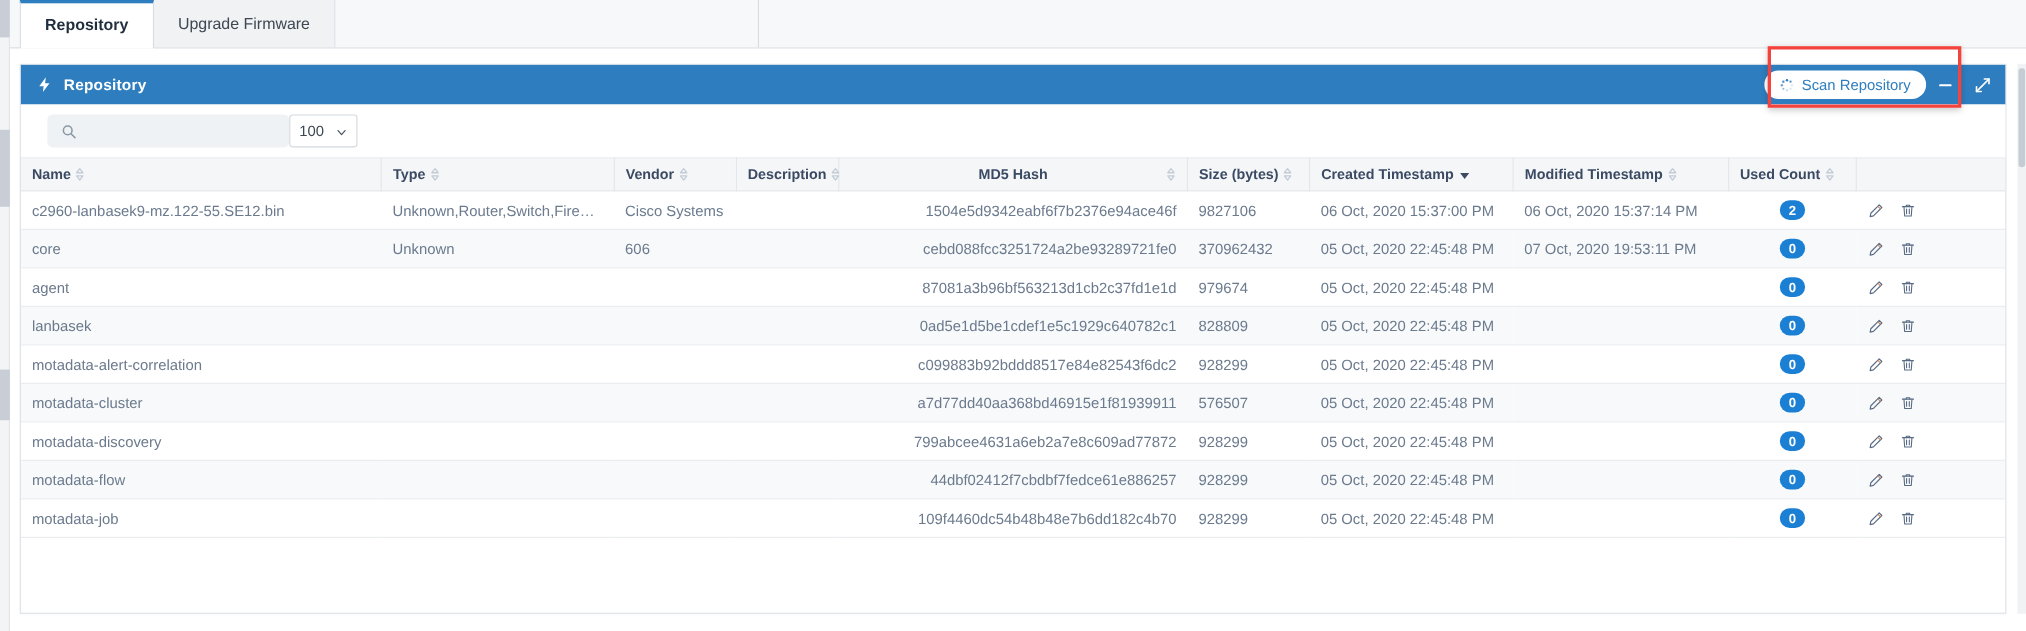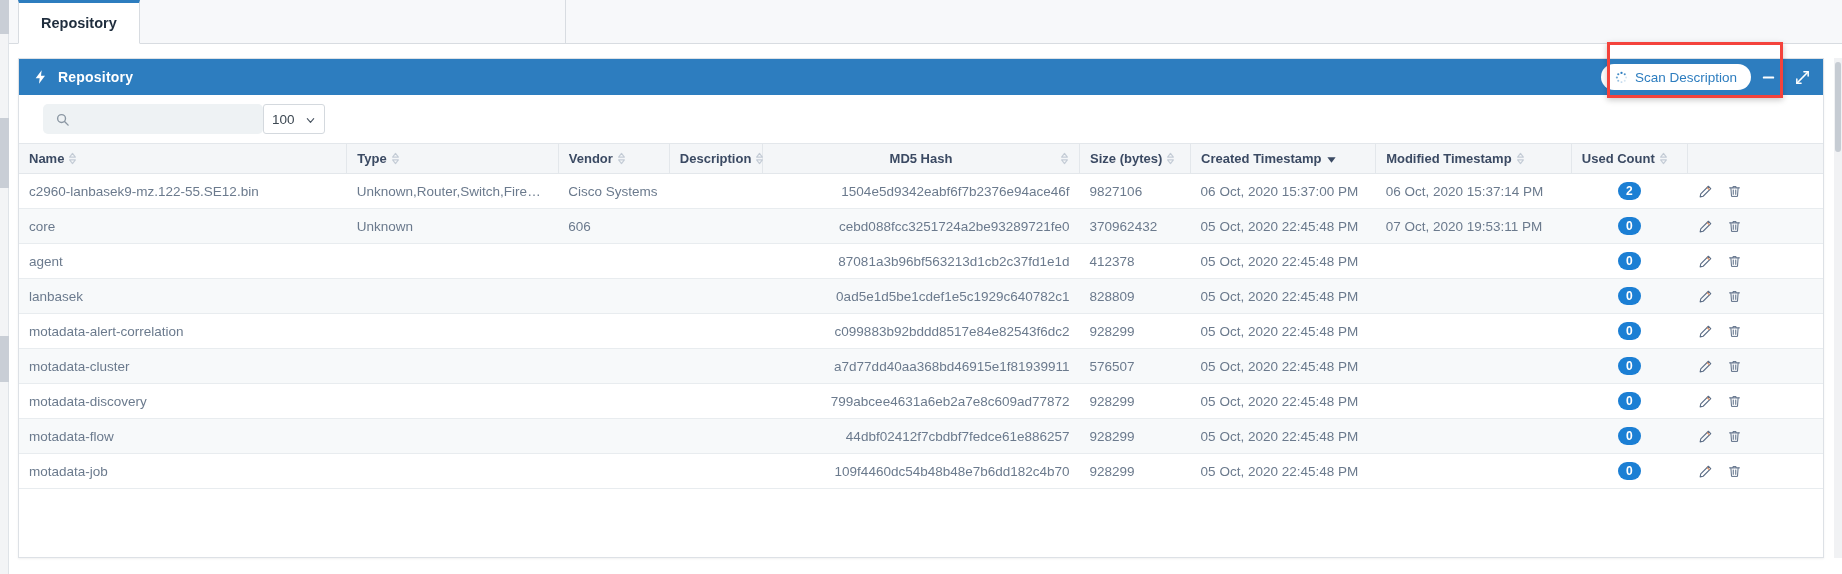--- a/index.html
+++ b/index.html
@@ -135,20 +135,23 @@
 
   <div class="left-rail">
     <div class="rail-seg" style="top:0;height:34px;"></div>
     <div class="rail-seg" style="top:118px;height:70px;"></div>
     <div class="rail-seg" style="top:336px;height:46px;"></div>
   </div>
 
   <div class="tabstrip">
     <div class="tab active">
       <span>Repository</span>
+    </div>
+    <div class="tab">
+      <span>Upgrade Firmware</span>
     </div>
     <div class="tab-filler"></div>
     <div class="tab-filler2"></div>
   </div>
 
   <div class="card">
 
     <div class="card-header">
       <span class="bolt-icon">
         <svg viewBox="0 0 24 24" width="16" height="16">
@@ -166,21 +169,21 @@
               <circle cx="18" cy="6" r="1.9" opacity=".85"></circle>
               <circle cx="20.5" cy="12" r="1.8" opacity=".2"></circle>
               <circle cx="18" cy="18" r="1.8" opacity=".2"></circle>
               <circle cx="12" cy="20.5" r="1.8" opacity=".3"></circle>
               <circle cx="6" cy="18" r="1.9" opacity=".5"></circle>
               <circle cx="3.5" cy="12" r="2" opacity=".7"></circle>
               <circle cx="6" cy="6" r="2" opacity=".9"></circle>
             </g>
           </svg>
         </span>
-        <span>Scan Description</span>
+        <span>Scan Repository</span>
       </button>
 
       <button class="hdr-btn">
         <svg viewBox="0 0 24 24" width="17" height="17">
             <rect x="4" y="10.6" width="16" height="2.8" rx="1.2" fill="#ffffff"></rect>
           </svg>
       </button>
       <button class="hdr-btn">
         <svg viewBox="0 0 24 24" width="17" height="17" fill="none" stroke="#ffffff" stroke-width="2.1" stroke-linecap="round" stroke-linejoin="round">
           <path d="M14 4h6v6"></path>
@@ -369,21 +372,21 @@
                     </svg></span>
                 </div>
               </td>
             </tr>
             <tr>
               <td class="">agent</td>
               <td class=""></td>
               <td class=""></td>
               <td class=""></td>
               <td class="num">87081a3b96bf563213d1cb2c37fd1e1d</td>
-              <td class="">412378</td>
+              <td class="">979674</td>
               <td class="">05 Oct, 2020 22:45:48 PM</td>
               <td class=""></td>
               <td class="ctr"><span class="badge">0</span></td>
               <td>
                 <div class="actions">
                   <span class="act-ico" title="Edit"><svg viewBox="0 0 24 24" width="15" height="15" fill="none" stroke="#5a6c85" stroke-width="1.7" stroke-linejoin="round">
                       <path d="M16.6 3.6l3.8 3.8L8.2 19.6 3.4 20.6l1-4.8z"></path>
                       <path d="M14.6 5.6l3.8 3.8" stroke="#d98b5f"></path>
                     </svg></span>
                   <span class="act-ico" title="Delete"><svg viewBox="0 0 24 24" width="15" height="15" fill="none" stroke="#5a6c85" stroke-width="1.6" stroke-linejoin="round" stroke-linecap="round">

